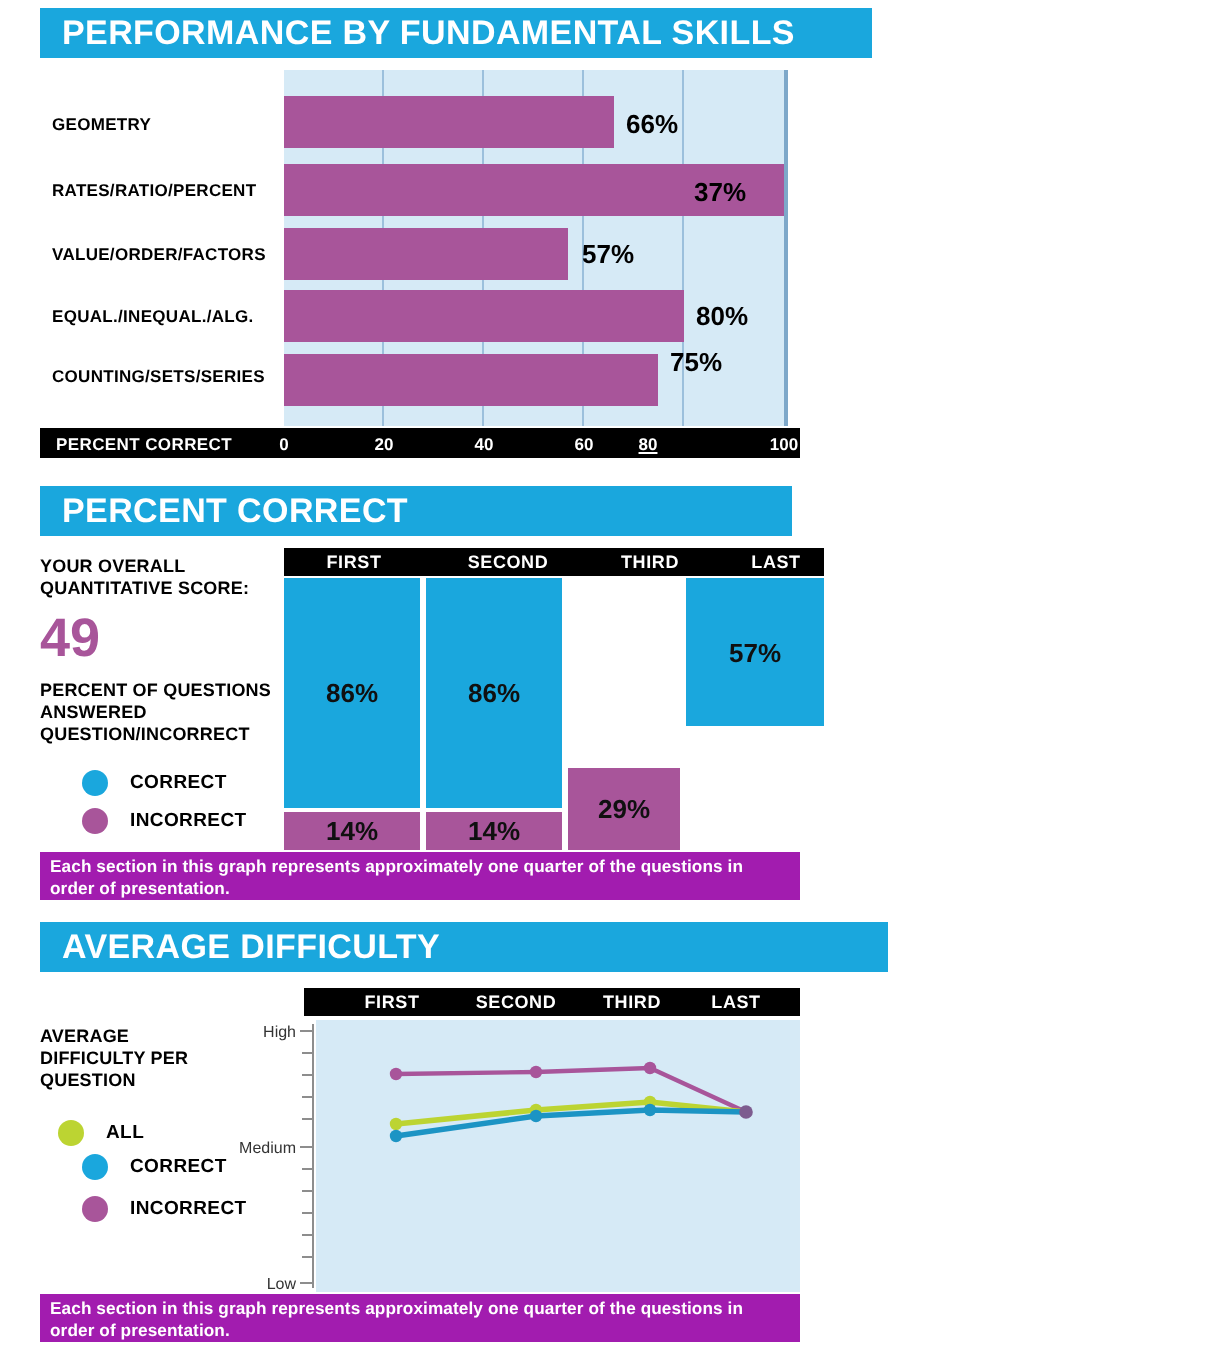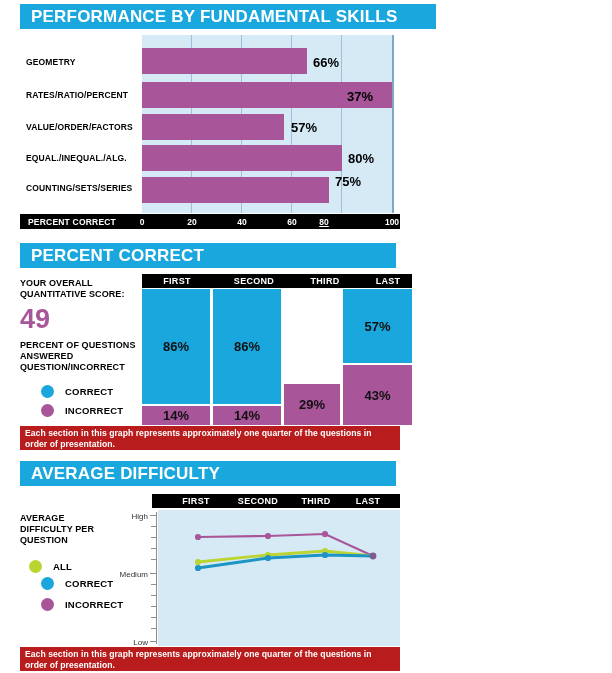--- a/index.html
+++ b/index.html
@@ -82,21 +82,21 @@
   .dot{width:13px;height:13px;border-radius:50%;display:inline-block;}
   .dot.cy{background:#1aa7dd;}
   .dot.mg{background:#a8559a;}
   .dot.gr{background:#bcd432;}
   .legend-txt{
     font-size:9.5px;font-weight:bold;margin-left:11px;letter-spacing:.2px;
   }
 
   
   .note{
-    position:absolute;background:#b91c1c;color:#fff;
+    position:absolute;background:#a21caf;color:#fff;
     font-size:8.6px;font-weight:bold;line-height:10.5px;
     padding:2px 4px 3px 5px;box-sizing:border-box;letter-spacing:.05px;
   }
 
   
   .plot3{position:absolute;background:#d6eaf6;}
   .yaxis{position:absolute;width:1px;background:#8d8d8d;}
   .ytick{position:absolute;height:1px;background:#8d8d8d;}
   .ylab{
     position:absolute;font-size:8px;color:#333;
@@ -177,26 +177,25 @@
 
   <div class="mcell correct" style="left:0px;top:0px;width:68px;height:115px;">86%</div>
   <div class="mcell incorrect" style="left:0px;top:117px;width:68px;height:19px;">14%</div>
 
   <div class="mcell correct" style="left:71px;top:0px;width:68px;height:115px;">86%</div>
   <div class="mcell incorrect" style="left:71px;top:117px;width:68px;height:19px;">14%</div>
 
   <div class="mcell incorrect" style="left:142px;top:95px;width:56px;height:41px;">29%</div>
 
   <div class="mcell correct" style="left:201px;top:0px;width:69px;height:74px;">57%</div>
-  <div class="mcell incorrect" style="left:201px;top:76px;width:69px;height:60px;">43%</div>
 </div>
 
 <div class="note" style="left:20px;top:426px;width:380px;height:24px;">Each section in this graph represents approximately one quarter of the questions in order of presentation.</div>
 
-<div class="sec-head" style="left:20px;top:461px;width:376px;height:25px;">
+<div class="sec-head" style="left:20px;top:461px;width:424px;height:25px;">
   <span>AVERAGE DIFFICULTY</span>
 </div>
 
 <div class="side-lbl" style="left:20px;top:513px;">AVERAGE</div>
 <div class="side-lbl" style="left:20px;top:524px;">DIFFICULTY PER</div>
 <div class="side-lbl" style="left:20px;top:535px;">QUESTION</div>
 
 <div class="legend-row" style="left:29px;top:560px;">
   <span class="dot gr"></span>
   <span class="legend-txt">ALL</span>

